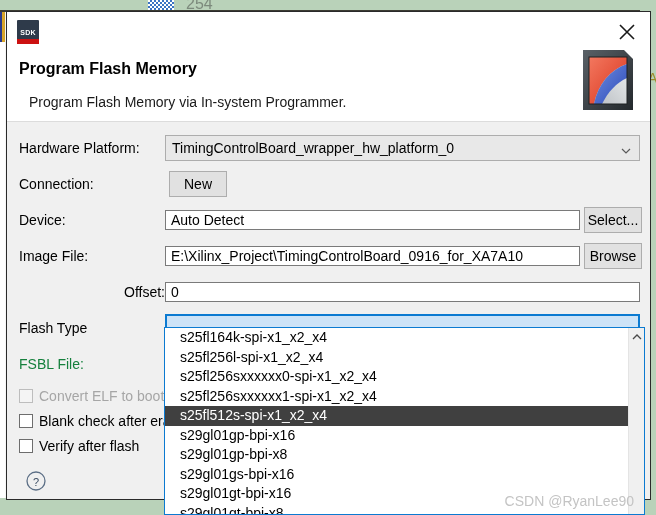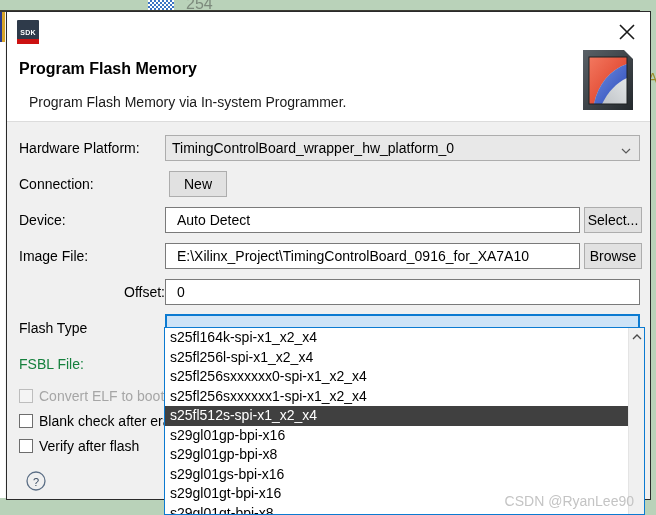--- a/index.html
+++ b/index.html
@@ -136,26 +136,26 @@
     font-size: 14px; color: #000;
     padding-left: 6px;
     cursor: pointer;
   }
   .combo .chev {
     position: absolute; right: 8px; top: 50%;
     transform: translateY(-50%);
     width: 10px; height: 10px;
   }
   .textfield {
-    height: 26px;
+    height: 20px;
     background: #ffffff;
     border: 1px solid #7a7a7a;
     display: flex; align-items: center;
     font-size: 14px; color: #000;
-    padding-left: 11px;
+    padding-left: 5px;
     overflow: hidden;
     white-space: nowrap;
     cursor: text;
   }
   .btn {
     height: 26px;
     background: #e1e1e1;
     border: 1px solid #adadad;
     font-size: 14px; color: #000;
     display: flex; align-items: center; justify-content: center;
@@ -231,21 +231,21 @@
     z-index: 50;
   }
   #dropdown-list {
     position: absolute; left: 0; top: 0;
     width: 464px; height: 188px;
     overflow: hidden;
   }
   .dd-item {
     height: 19.5px;
     line-height: 19.5px;
-    padding-left: 5px;
+    padding-left: 15px;
     font-size: 14px;
     color: #000;
     white-space: nowrap;
     cursor: default;
   }
   .dd-item.selected {
     background: #404040;
     color: #ffffff;
   }
   #dd-scrollbar {

